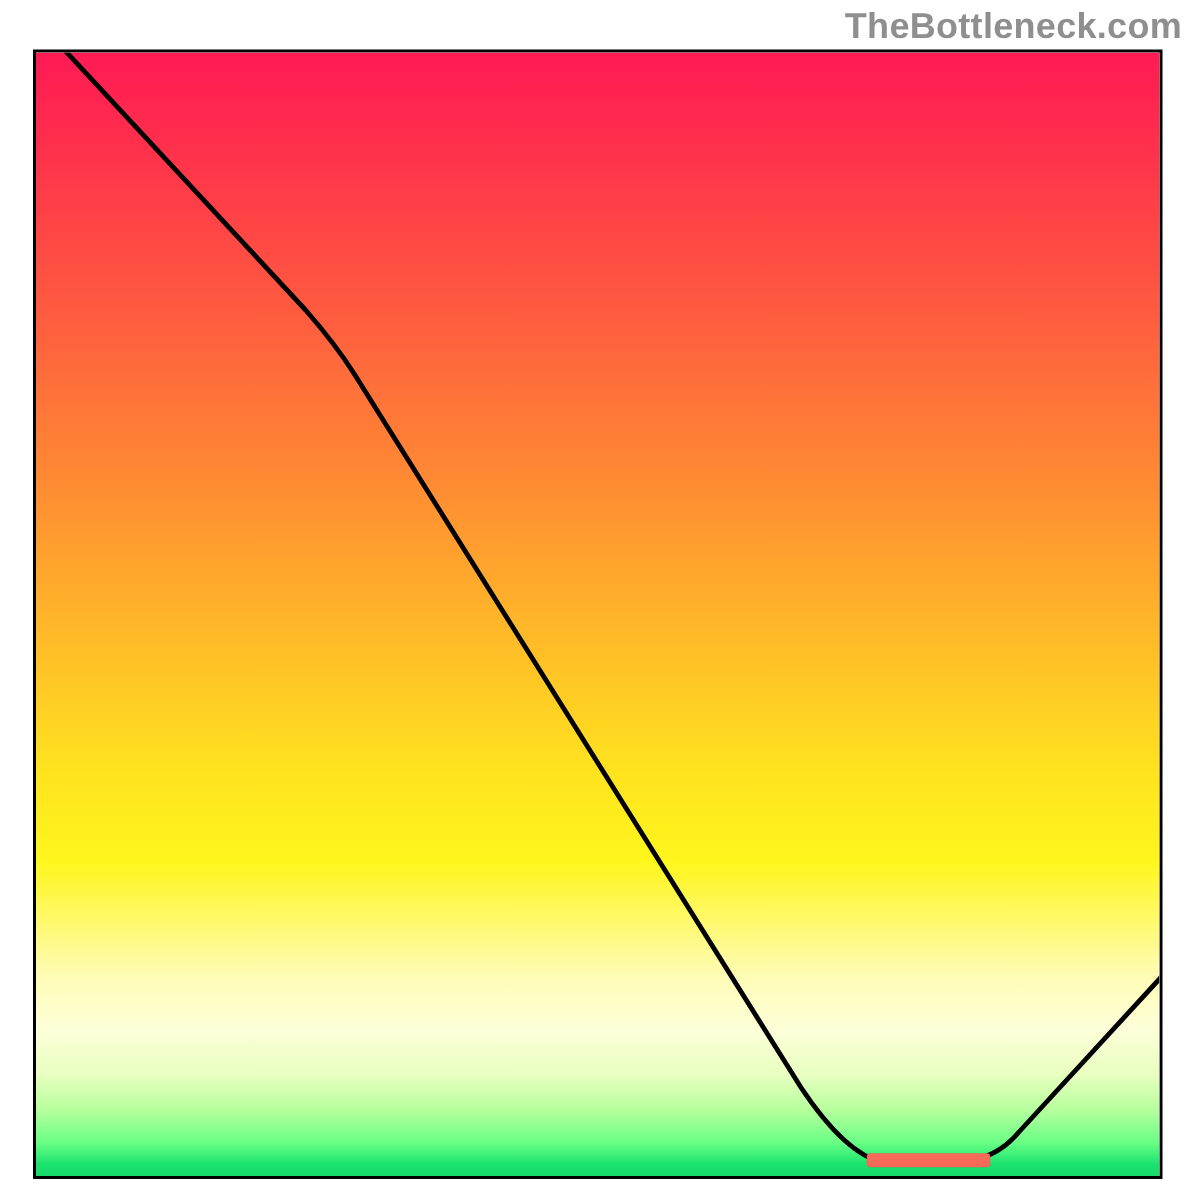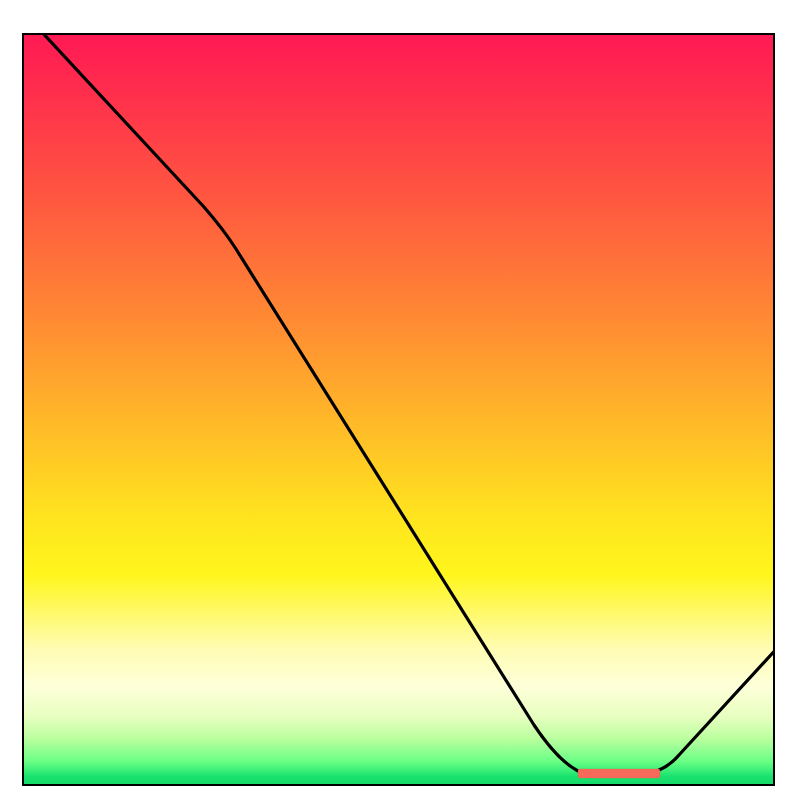--- a/index.html
+++ b/index.html
@@ -61,20 +61,21 @@
     position: absolute;
     inset: 0;
     width: 100%;
     height: 100%;
   }
 </style>
 </head>
 <body>
 
 <div class="page">
+  <div class="watermark">TheBottleneck.com</div>
 
   <div class="plot-frame">
     <div class="gradient"></div>
 
     <svg class="overlay" viewBox="0 0 749 749" preserveAspectRatio="none">
 
       <path d="M 15 -6
                L 180 172
                Q 200 195 212 214
                L 510 690

